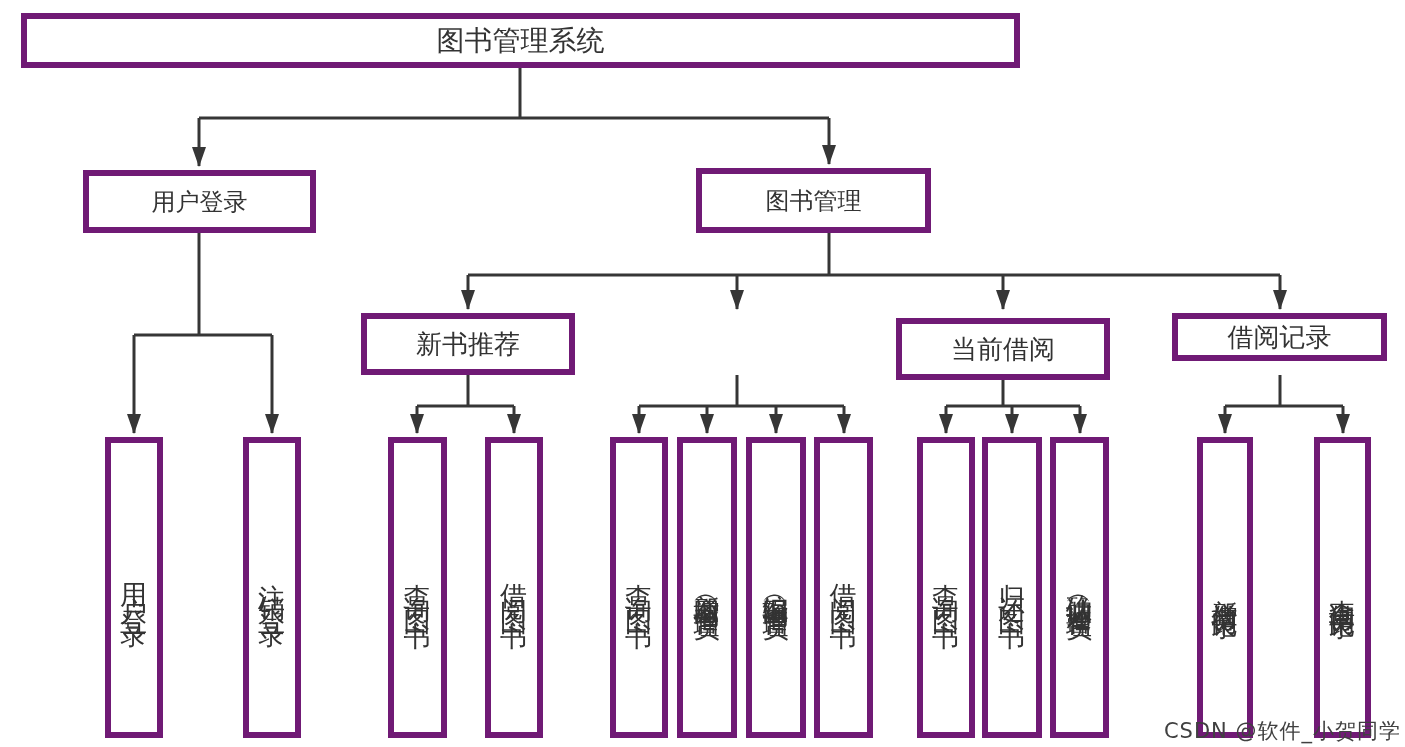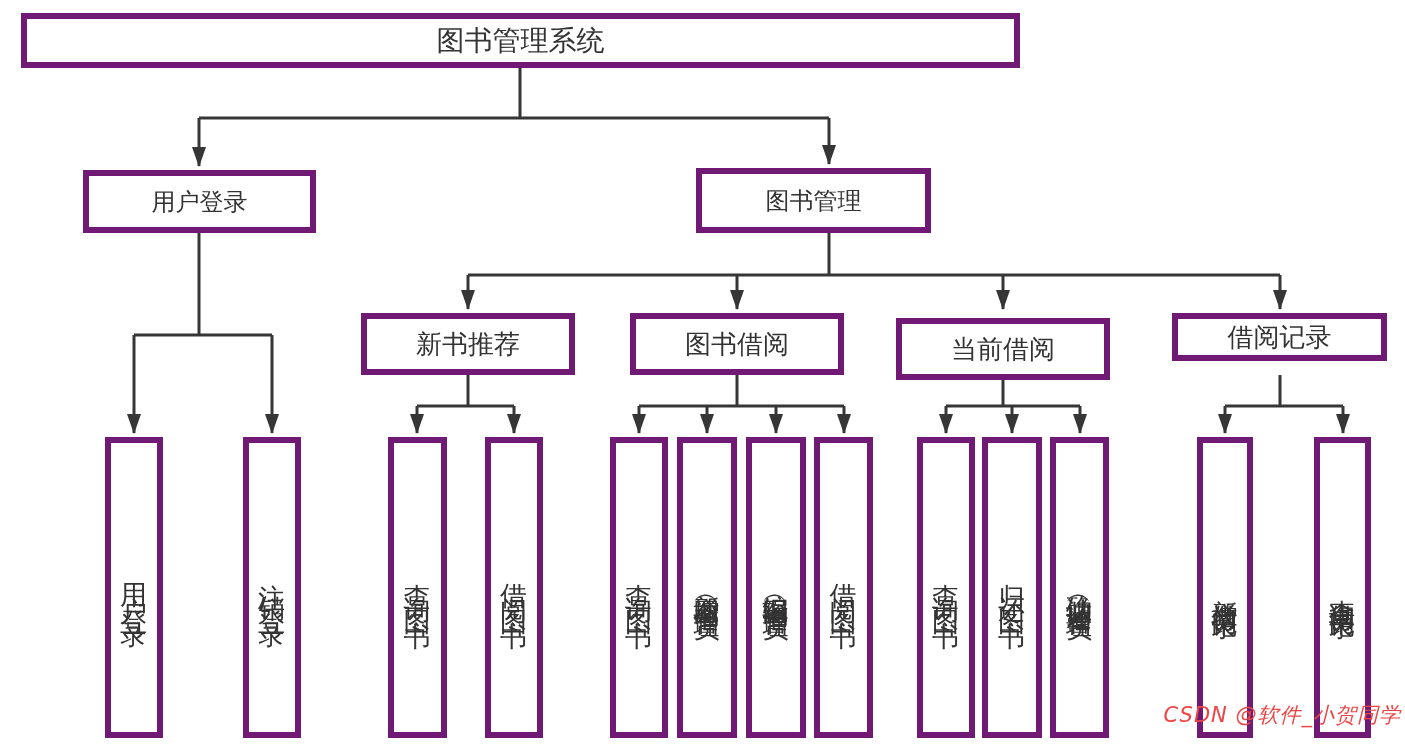--- a/index.html
+++ b/index.html
@@ -44,26 +44,25 @@
     text-orientation: mixed;
     letter-spacing: 13px;
     line-height: 1;
     white-space: nowrap;
   }
   .node--leaf.leaf--long { font-size: 26px; }
   .node--leaf.leaf--long .vtext { letter-spacing: 3px; }
   #watermark {
     position: absolute;
     right: 4px;
-    bottom: 18px;
+    bottom: 2px;
     font-size: 21px;
-    color: #ef4444;
+    color: #404040;
     letter-spacing: 1px;
     white-space: nowrap;
-    font-style: italic;
   }
 </style>
 </head>
 <body>
 
 <div id="stage">
 
   <svg id="wires" viewBox="0 0 1405 747" xmlns="http://www.w3.org/2000/svg">
     <defs>
       <marker id="ah" markerUnits="userSpaceOnUse" markerWidth="22" markerHeight="16" viewBox="0 0 22 16" refX="20" refY="8" orient="auto">
@@ -121,23 +120,20 @@
   <div class="node node--l2" style="left:83px; top:170px; width:233px; height:63px;">
     <span>用户登录</span>
   </div>
   <div class="node node--l2" style="left:696px; top:168px; width:235px; height:65px;">
     <span>图书管理</span>
   </div>
 
   <div class="node node--l3" style="left:361px; top:313px; width:214px; height:62px;">
     <span>新书推荐</span>
   </div>
-  <div class="node node--l3" style="left:630px; top:313px; width:214px; height:62px;">
-    <span>图书借阅</span>
-  </div>
   <div class="node node--l3" style="left:896px; top:318px; width:214px; height:62px;">
     <span>当前借阅</span>
   </div>
   <div class="node node--l3" style="left:1172px; top:313px; width:215px; height:48px;">
     <span>借阅记录</span>
   </div>
 
   <div class="node node--leaf" style="left:105px; top:437px; width:58px; height:301px;">
     <span class="vtext">用户登录</span>
   </div>

